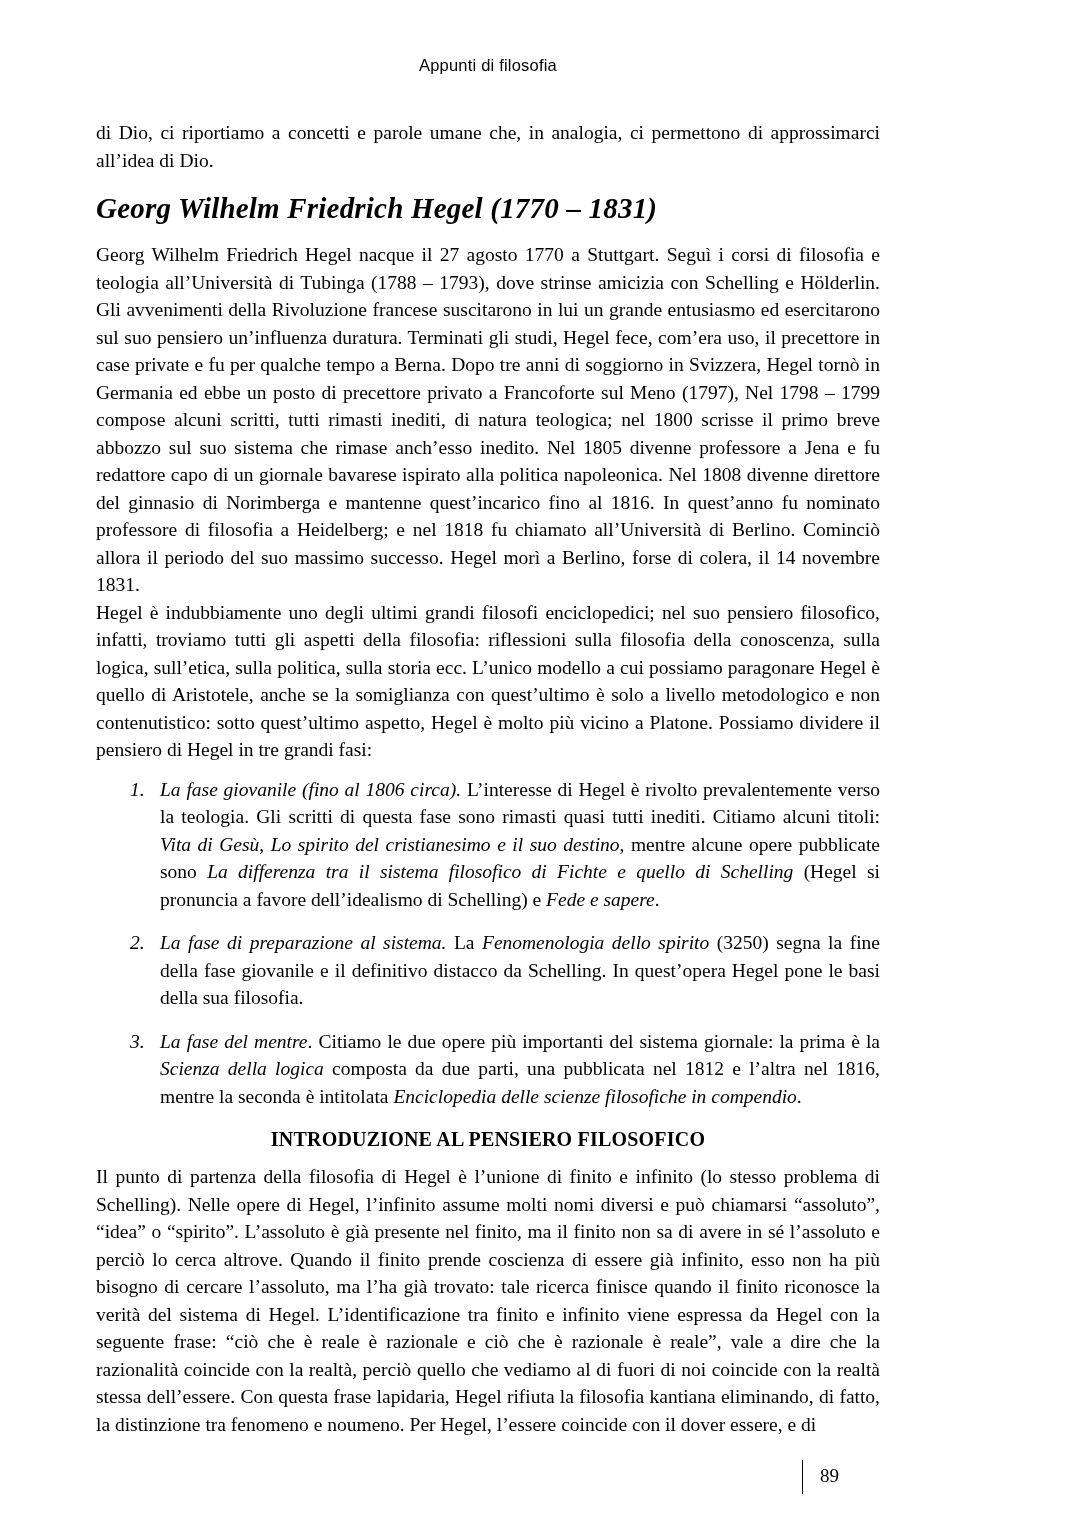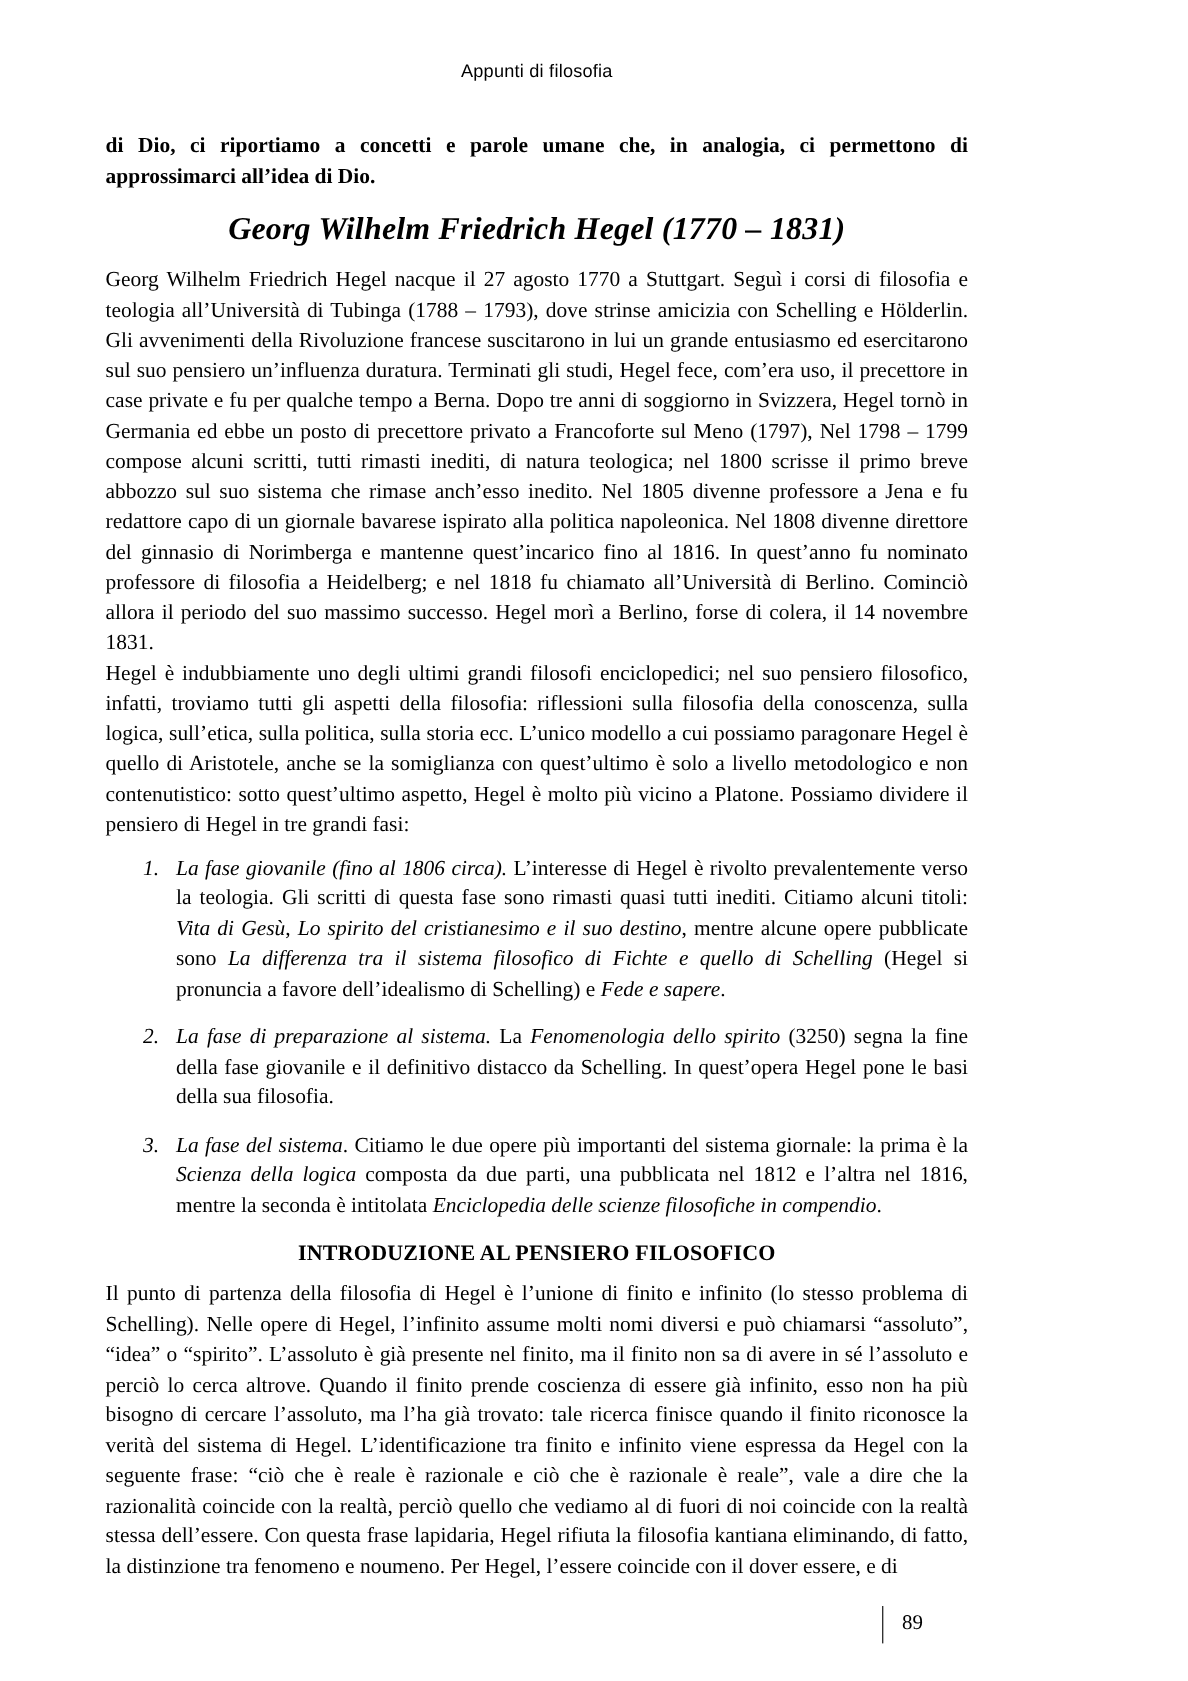--- a/index.html
+++ b/index.html
@@ -30,24 +30,23 @@
   }
   p {
     margin: 0;
     text-align: justify;
     font-size: 19.5px;
     line-height: 27.5px;
     text-justify: inter-word;
   }
   .intro-para {
     margin-bottom: 14px;
-    font-weight: bold;
   }
   h1.title {
-    text-align: center;
+    text-align: left;
     font-size: 29px;
     font-style: italic;
     font-weight: bold;
     margin: 18px 0 16px 0;
     letter-spacing: .2px;
   }
   h2.section {
     text-align: center;
     font-size: 19.5px;
     font-weight: bold;
@@ -142,21 +141,21 @@
       <li>
         <span class="num">1.</span>
         <span class="txt"><b class="lead">La fase giovanile (fino al 1806 circa).</b><span> L’interesse di Hegel è rivolto prevalentemente verso la teologia. Gli scritti di questa fase sono rimasti quasi tutti inediti. Citiamo alcuni titoli: </span><i>Vita di Gesù, Lo spirito del cristianesimo e il suo destino</i><span>, mentre alcune opere pubblicate sono </span><i>La differenza tra il sistema filosofico di Fichte e quello di Schelling</i><span> (Hegel si pronuncia a favore dell’idealismo di Schelling) e </span><i>Fede e sapere</i><span>.</span></span>
       </li>
       <li>
         <span class="num">2.</span>
         <span class="txt"><b class="lead">La fase di preparazione al sistema.</b><span> La  </span><i>Fenomenologia dello spirito</i><span> (3250) segna la fine della fase giovanile e il definitivo distacco da Schelling. In quest’opera Hegel pone le basi della sua filosofia.</span></span>
       </li>
       <li>
         <span class="num">3.</span>
-        <span class="txt"><b class="lead"> La fase del sistema</b><span>. Citiamo le due opere più importanti del sistema giornale: la prima è la </span><i>Scienza della logica</i><span> composta da due parti, una pubblicata nel 1812 e l’altra nel 1816, mentre la seconda è intitolata </span><i>Enciclopedia delle scienze filosofiche in compendio</i><span>.</span></span>
+        <span class="txt"><b class="lead"> La fase del mentre</b><span>. Citiamo le due opere più importanti del sistema giornale: la prima è la </span><i>Scienza della logica</i><span> composta da due parti, una pubblicata nel 1812 e l’altra nel 1816, mentre la seconda è intitolata </span><i>Enciclopedia delle scienze filosofiche in compendio</i><span>.</span></span>
       </li>
     </ol>
 
   <h2 class="section2"><span class="u">INTRODUZIONE AL PENSIERO FILOSOFICO</span></h2>
 
   <div class="body-block">
     <p>Il punto di partenza della filosofia di Hegel è l’unione di finito e infinito (lo stesso problema di Schelling). Nelle opere di Hegel, l’infinito assume molti nomi diversi e può chiamarsi “assoluto”, “idea” o “spirito”. L’assoluto è già presente nel finito, ma il finito non sa di avere in sé l’assoluto e perciò lo cerca altrove. Quando il finito prende coscienza di essere già infinito, esso non ha più bisogno di cercare l’assoluto, ma l’ha già trovato: tale ricerca finisce quando il finito riconosce la verità del sistema di Hegel. L’identificazione tra finito e infinito viene espressa da Hegel con la seguente frase: “ciò che è reale è razionale e ciò che è razionale è reale”, vale a dire che la razionalità coincide con la realtà, perciò quello che vediamo al di fuori di noi coincide con la realtà stessa dell’essere. Con questa frase lapidaria, Hegel rifiuta la filosofia kantiana eliminando, di fatto, la distinzione tra fenomeno e noumeno. Per Hegel, l’essere coincide con il dover essere, e di</p>
   </div>
 
   <div class="footer">

